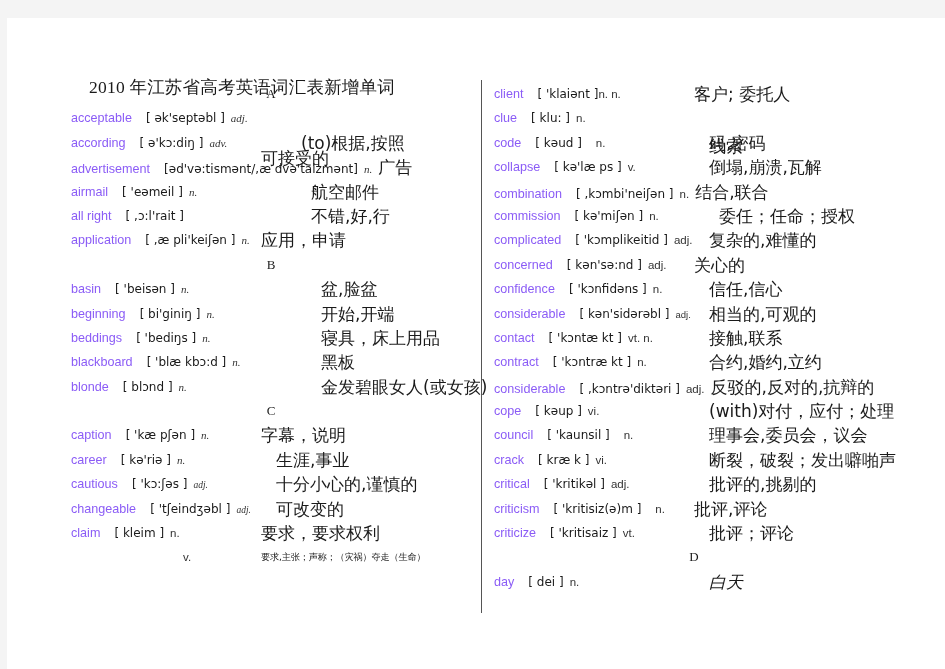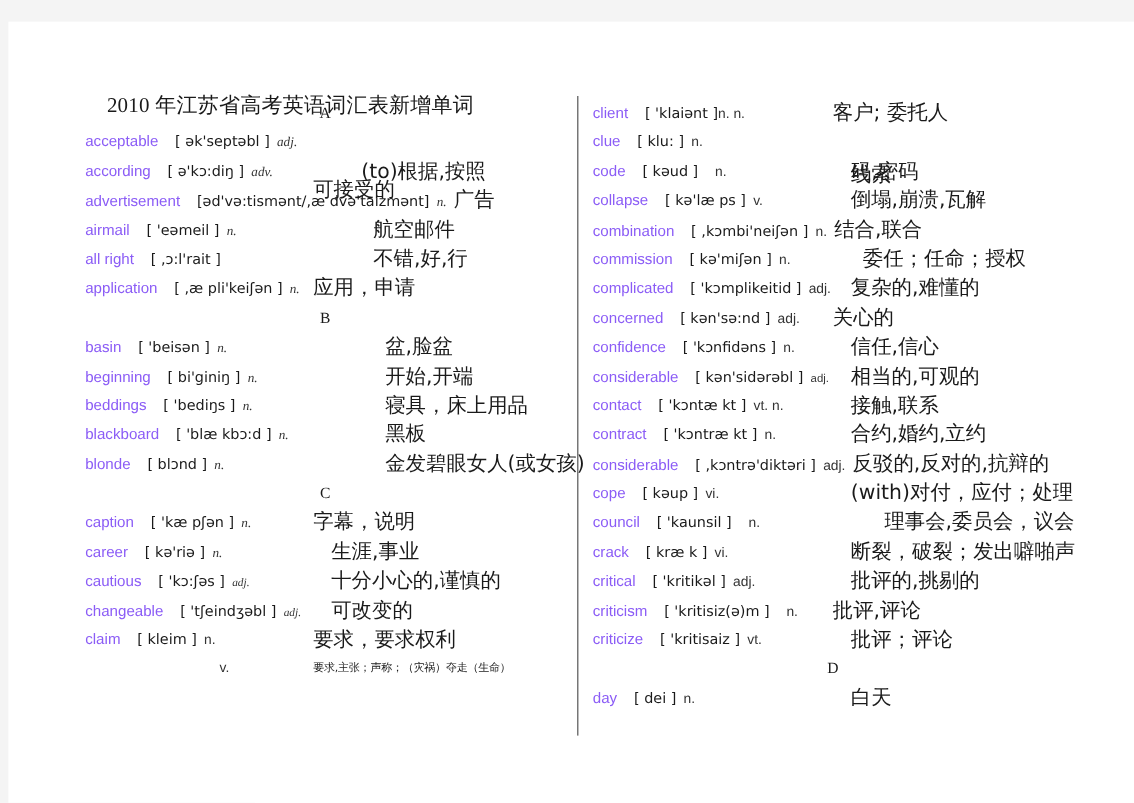--- a/index.html
+++ b/index.html
@@ -159,22 +159,22 @@
       <div class="entry-row"><span class="word">combination</span><span class="gap-md"></span><span class="phon">[ ,kɔmbi'neiʃən ]</span><span class="gap-sm"></span><span class="pos upright">n.</span><span class="gap-sm"></span><span class="cn">结合,联合</span></div>
       <div class="entry-row"><span class="word">commission</span><span class="gap-md"></span><span class="phon">[ kə'miʃən ]</span><span class="gap-sm"></span><span class="pos upright">n.</span><span class="cn cn-col" style="left: 225px;">委任；任命；授权</span></div>
       <div class="entry-row"><span class="word">complicated</span><span class="gap-md"></span><span class="phon">[ 'kɔmplikeitid ]</span><span class="gap-sm"></span><span class="pos upright">adj.</span><span class="cn cn-col" style="left: 215px;">复杂的,难懂的</span></div>
       <div class="entry-row"><span class="word">concerned</span><span class="gap-md"></span><span class="phon">[ kən'sə:nd ]</span><span class="gap-sm"></span><span class="pos upright">adj.</span><span class="cn cn-col" style="left: 200px;">关心的</span></div>
       <div class="entry-row"><span class="word">confidence</span><span class="gap-md"></span><span class="phon">[ 'kɔnfidəns ]</span><span class="gap-sm"></span><span class="pos upright">n.</span><span class="cn cn-col" style="left: 215px; text-align: center;">信任,信心</span></div>
       <div class="entry-row"><span class="word">considerable</span><span class="gap-md"></span><span class="phon">[ kən'sidərəbl ]</span><span class="gap-sm"></span><span class="pos upright tiny">adj.</span><span class="cn cn-col" style="left: 215px;">相当的,可观的</span></div>
       <div class="entry-row"><span class="word">contact</span><span class="gap-md"></span><span class="phon">[ 'kɔntæ kt ]</span><span class="gap-sm"></span><span class="pos upright">vt. n.</span><span class="cn cn-col" style="left: 215px;">接触,联系</span></div>
       <div class="entry-row"><span class="word">contract</span><span class="gap-md"></span><span class="phon">[ 'kɔntræ kt ]</span><span class="gap-sm"></span><span class="pos upright">n.</span><span class="cn cn-col" style="left: 215px;">合约,婚约,立约</span></div>
       <div class="entry-row"><span class="word">considerable</span><span class="gap-md"></span><span class="phon">[ ,kɔntrə'diktəri ]</span><span class="gap-sm"></span><span class="pos upright">adj.</span><span class="gap-sm"></span><span class="cn">反驳的,反对的,抗辩的</span></div>
       <div class="entry-row"><span class="word">cope</span><span class="gap-md"></span><span class="phon">[ kəup ]</span><span class="gap-sm"></span><span class="pos upright">vi.</span><span class="cn cn-col" style="left: 215px;">(with)对付，应付；处理</span></div>
-      <div class="entry-row"><span class="word">council</span><span class="gap-md"></span><span class="phon">[ 'kaunsil ]</span><span class="gap-md"></span><span class="pos upright">n.</span><span class="cn cn-col" style="left: 215px; margin-left: 28px;">理事会,委员会，议会</span></div>
+      <div class="entry-row"><span class="word">council</span><span class="gap-md"></span><span class="phon">[ 'kaunsil ]</span><span class="gap-md"></span><span class="pos upright">n.</span><span class="cn cn-col" style="left: 215px;">理事会,委员会，议会</span></div>
       <div class="entry-row"><span class="word">crack</span><span class="gap-md"></span><span class="phon">[ kræ k ]</span><span class="gap-sm"></span><span class="pos upright">vi.</span><span class="cn cn-col" style="left: 215px;">断裂，破裂；发出噼啪声</span></div>
       <div class="entry-row"><span class="word">critical</span><span class="gap-md"></span><span class="phon">[ 'kritikəl ]</span><span class="gap-sm"></span><span class="pos upright">adj.</span><span class="cn cn-col" style="left: 215px;">批评的,挑剔的</span></div>
       <div class="entry-row"><span class="word">criticism</span><span class="gap-md"></span><span class="phon">[ 'kritisiz(ə)m ]</span><span class="gap-md"></span><span class="pos upright">n.</span><span class="cn cn-col" style="left: 200px;">批评,评论</span></div>
       <div class="entry-row"><span class="word">criticize</span><span class="gap-md"></span><span class="phon">[ 'kritisaiz ]</span><span class="gap-sm"></span><span class="pos upright">vt.</span><span class="cn cn-col" style="left: 215px;">批评；评论</span></div>
       <div class="section-letter">D</div>
-      <div class="entry-row"><span class="word">day</span><span class="gap-md"></span><span class="phon">[ dei ]</span><span class="gap-sm"></span><span class="pos upright">n.</span><span class="cn cn-col" style="left: 215px;">白天</span></div>
+      <div class="entry-row"><span class="word">day</span><span class="gap-md"></span><span class="phon">[ dei ]</span><span class="gap-sm"></span><span class="pos upright">n.</span><span class="cn cn-col" style="left: 215px; font-style: italic;">白天</span></div>
     </div>
 
 </div>
 
 </body></html>

